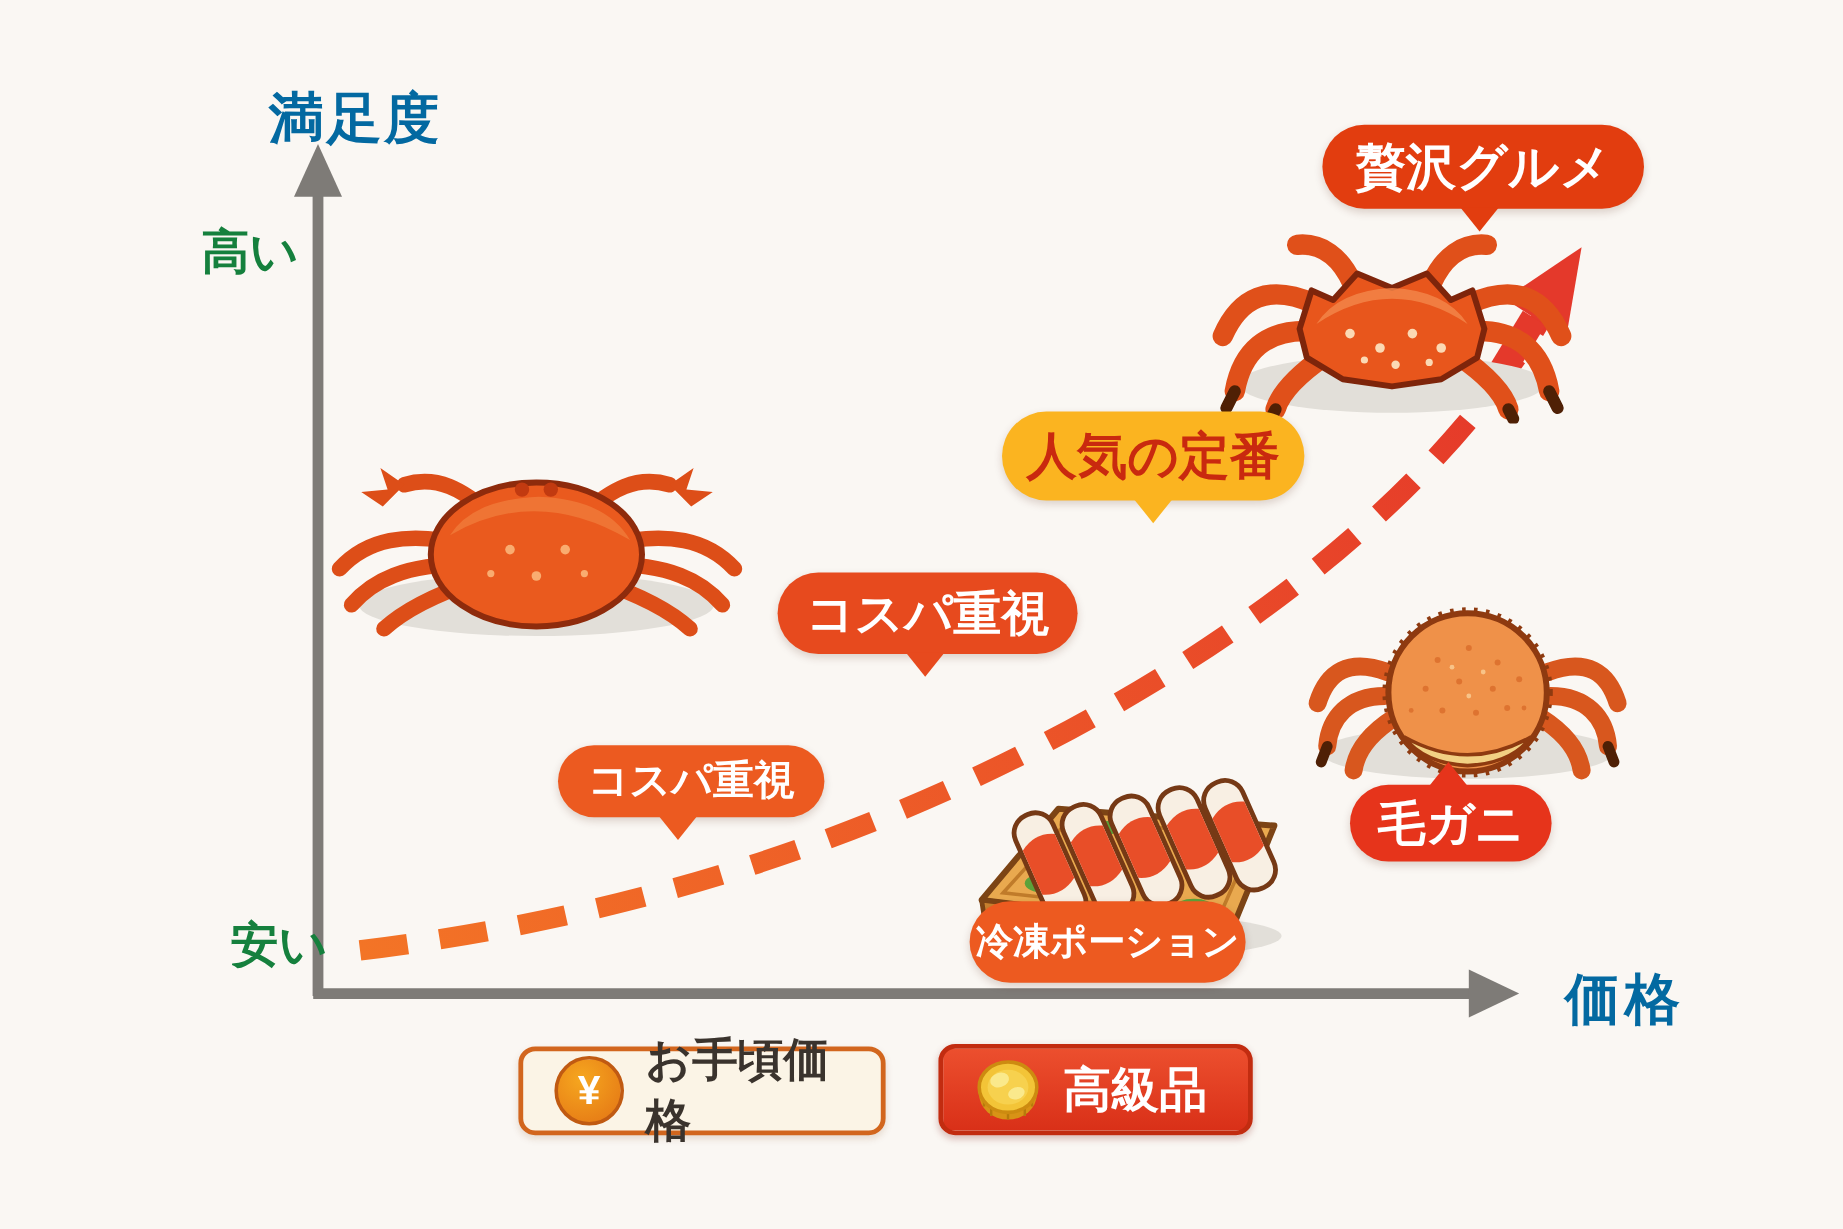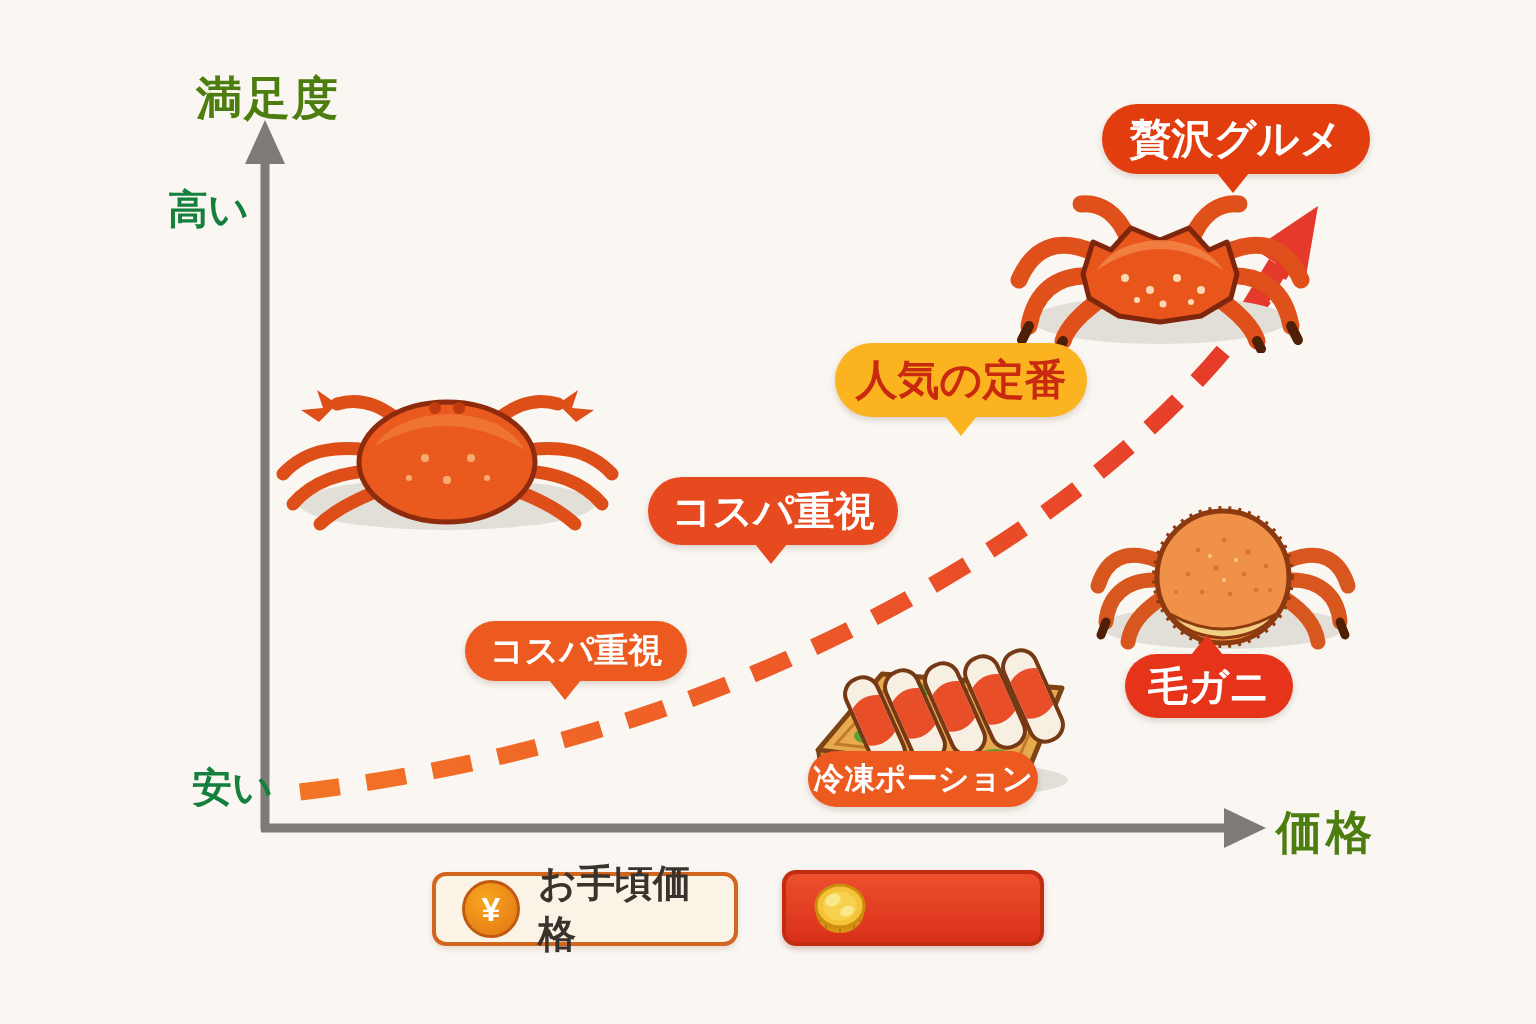--- a/index.html
+++ b/index.html
@@ -2,21 +2,21 @@
 <html><head>
 <meta charset="utf-8">
 <style>
   html,body{margin:0;padding:0;}
   body{font-family:"Liberation Sans",sans-serif;background:#FAF7F3;}
   #stage{position:relative;width:1536px;height:1024px;background:#FAF7F3;overflow:hidden;}
   svg{display:block;}
   .abs{position:absolute;}
 
   
-  .axis-title{position:absolute;font-weight:700;color:#4d7c0f;}
+  .axis-title{position:absolute;font-weight:700;color:#0369a1;margin-left:28px;}
   .y-title{left:196px;top:68px;font-size:46px;letter-spacing:2px;}
   .x-title{left:1276px;top:802px;font-size:46px;letter-spacing:4px;}
   .tick{position:absolute;font-weight:700;color:#15803d;font-size:40px;}
   .tick-high{left:168px;top:182px;}
   .tick-low{left:168px;top:760px;margin-left:24px;}
 
   
   .bubble{position:absolute;display:flex;align-items:center;justify-content:center;
     background:var(--bg);color:var(--fg,#fff);font-weight:700;white-space:nowrap;
     border-radius:999px;box-shadow:0 3px 7px rgba(80,30,0,.18);}
@@ -24,21 +24,21 @@
     transform:translateX(-50%);border:16px solid transparent;border-top:20px solid var(--bg);border-bottom:0;}
   .bubble.tail-up::after{content:"";position:absolute;bottom:99%;left:var(--tail-x,50%);
     transform:translateX(-50%);border:16px solid transparent;border-bottom:20px solid var(--bg);border-top:0;}
 
   .b-zuwai{left:345px;top:298px;width:246px;height:62px;font-size:40px;--bg:#E8581B;--tail-x:31%;}
   .b-kosupa1{left:648px;top:477px;width:250px;height:68px;font-size:40px;--bg:#E74A1E;--tail-x:49%;}
   .b-kosupa2{left:465px;top:621px;width:222px;height:60px;font-size:34px;--bg:#EC5A20;--tail-x:45%;}
   .b-ninki{left:835px;top:343px;width:252px;height:74px;font-size:42px;font-family:Liberation Serif, serif;--bg:#FBB420;--fg:#C9290F;--tail-x:50%;}
   .b-zeitaku{left:1102px;top:104px;width:268px;height:70px;font-size:42px;text-align:center;--bg:#E23D0F;--tail-x:49%;}
   .b-kegani{left:1125px;top:654px;width:168px;height:64px;font-size:40px;--bg:#E6341B;--tail-x:49%;}
-  .b-reitou{left:808px;top:751px;width:230px;height:56px;font-size:31px;--bg:#ED5A20;}
+  .b-reitou{left:808px;top:751px;width:230px;height:68px;font-size:31px;--bg:#ED5A20;}
 
   
   .chip{position:absolute;display:flex;align-items:center;gap:18px;border-radius:14px;
     padding:0 26px;height:74px;box-sizing:border-box;font-weight:700;}
   .chip-affordable{left:432px;top:872px;width:306px;background:#FBF4E6;border:4px solid #D2661E;
     color:#3A332D;font-size:38px;box-shadow:0 3px 6px rgba(120,60,0,.15);}
   .chip-luxury{left:782px;top:870px;width:262px;height:76px;background:linear-gradient(#EC4F2E,#D93018);
     border:4px solid #C22C10;color:#FFFFFF;font-size:40px;box-shadow:0 3px 6px rgba(120,10,0,.25);}
   .coin-yen{display:flex;align-items:center;justify-content:center;width:52px;height:52px;border-radius:50%;
     background:radial-gradient(circle at 38% 32%,#F6A71F,#E37314);border:3px solid #C05A12;
@@ -249,15 +249,16 @@
           <line x1="14" y1="44" x2="14" y2="50"></line>
         <line x1="28" y1="48" x2="28" y2="53"></line>
           <line x1="42" y1="44" x2="42" y2="50"></line>
           <line x1="48" y1="36" x2="48" y2="42"></line>
       </g>
       <ellipse cx="28" cy="26" rx="24" ry="21" fill="#F3C437" stroke="#CD8B10" stroke-width="3"></ellipse>
       <ellipse cx="28" cy="26" rx="17" ry="14.5" fill="#F7D14E"></ellipse>
       <ellipse cx="21" cy="20" rx="8" ry="6" fill="#FAE98C" transform="rotate(-18 21 20)"></ellipse>
       <ellipse cx="35" cy="31" rx="7" ry="5" fill="#FAE98C" transform="rotate(-18 35 31)"></ellipse>
     </svg>
+    <span>高級品</span>
   </div>
 
 </div>
 
 </body></html>

